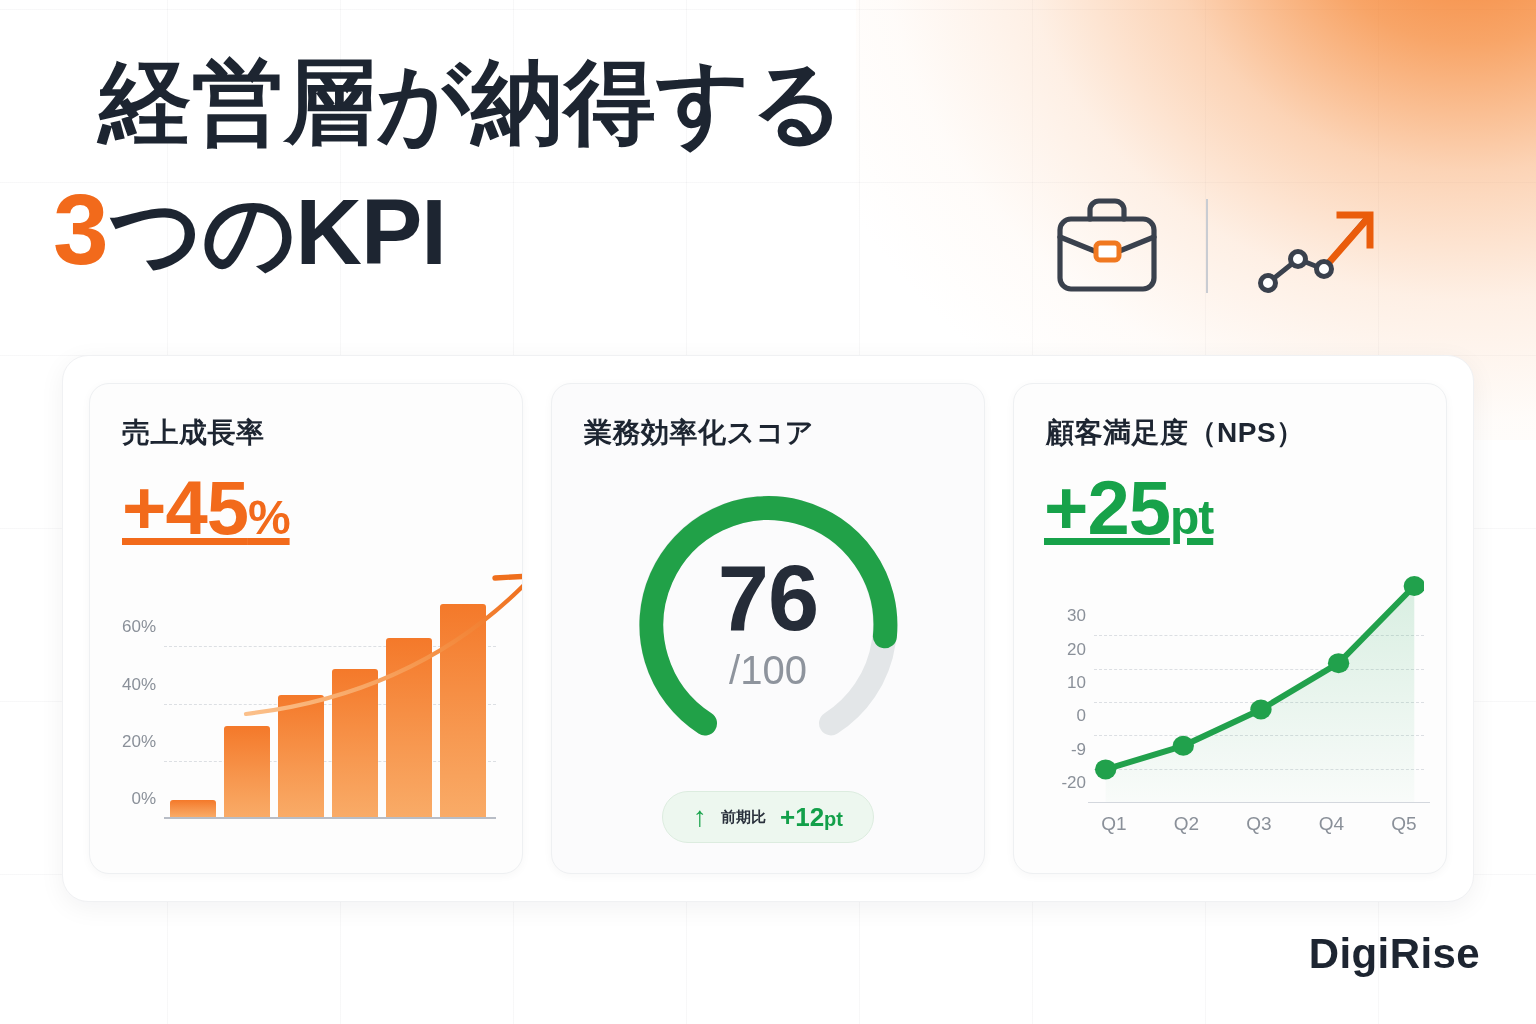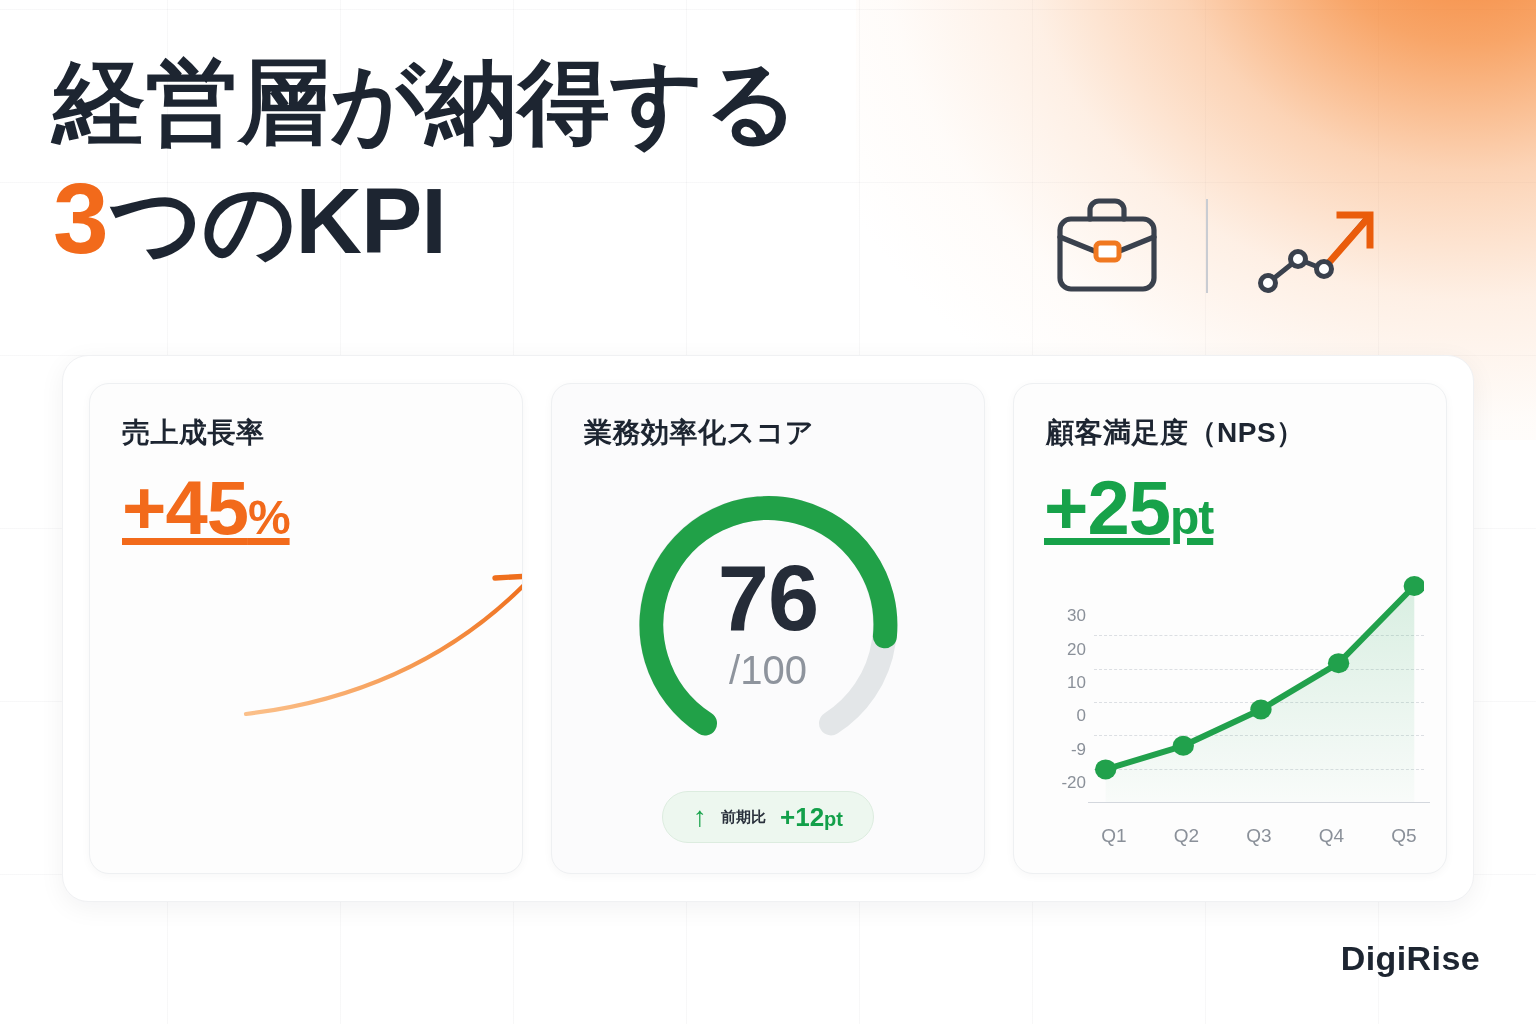--- a/index.html
+++ b/index.html
@@ -39,22 +39,22 @@
   
   .header{
     position:absolute; left:0; top:0; width:1536px; height:350px;
   }
   .headline{
     position:absolute; left:53px; top:48px;
     color:#1d2531;
     font-weight:800;
     letter-spacing:.5px;
   }
-  .line1{ font-size:92px; line-height:108px; white-space:nowrap; }
-  .line2{ font-size:92px; line-height:108px; white-space:nowrap; margin-top:8px;}
+  .line1{ font-size:92px; line-height:108px; white-space:nowrap;margin-left:46px; }
+  .line2{ font-size:92px; line-height:108px; white-space:nowrap; margin-top:19px;}
   .line2 .num{ color:#f26a1b; font-size:100px; }
   .line2 .kpi{ letter-spacing:-1px; }
 
   
   .header-icons{
     position:absolute; right:140px; top:186px;
     display:flex; align-items:center; gap:0px;
   }
   .icon-briefcase{ width:130px; height:120px; display:block; }
   .icon-divider{
@@ -175,33 +175,33 @@
     font-size:76px;
   }
   .c3-value .unit{ font-size:48px; font-weight:700; }
   .c3-chart{
     position:absolute; left:24px; top:186px; right:16px; bottom:14px;
   }
   .c3-plot{
     position:absolute; left:56px; right:6px; top:6px; bottom:56px;
   }
   .xlabels{
-    position:absolute; left:56px; right:6px; bottom:12px;
+    position:absolute; left:56px; right:6px; bottom:24px;
     display:flex; justify-content:space-between;
     font-size:19px; color:#8a9099;
   }
   .xlabels span{ width:40px; text-align:center; }
   .c3-axisline{
     position:absolute; left:50px; right:0; bottom:56px; height:1px; background:#d3d7dd;
   }
 
   
   .brand{
     position:absolute; right:56px; bottom:46px;
-    font-size:34px; font-weight:700; color:#1d2531; letter-spacing:.4px;
+    font-size:42px; font-weight:700; color:#1d2531; letter-spacing:.4px;
   }
 </style>
 </head>
 <body>
 
 <div class="bg-grid"></div>
 <div class="bg-glow"></div>
 
 <div class="header">
   <div class="headline">
@@ -234,20 +234,41 @@
 
 <div class="frame">
 
   <div class="card">
     <div class="card-title">売上成長率</div>
 
     <div class="c1-value kpi-big kpi-orange">
       <span>+45</span><span class="unit">%</span>
     </div>
 
+    <div class="c1-chart">
+
+      <div class="plot">
+        <div class="gridline" style="bottom:75%"></div>
+        <div class="gridline" style="bottom:50%"></div>
+        <div class="gridline" style="bottom:25%"></div>
+        <div class="axis-label" style="bottom:75%">60%</div>
+        <div class="axis-label" style="bottom:50%">40%</div>
+        <div class="axis-label" style="bottom:25%">20%</div>
+        <div class="axis-label" style="bottom:0%">0%</div>
+        <div class="baseline"></div>
+        <div class="bars">
+          <div class="bar" style="height:7.5%"></div>
+          <div class="bar" style="height:40%"></div>
+          <div class="bar" style="height:53.75%"></div>
+          <div class="bar" style="height:65%"></div>
+          <div class="bar" style="height:78.75%"></div>
+          <div class="bar" style="height:93.75%"></div>
+        </div>
+      </div>
+    </div>
 
     <svg class="c1-arrow" viewBox="0 0 330 180">
       <defs>
         <linearGradient id="agrad" x1="0" y1="1" x2="1" y2="0">
           <stop offset="0%" stop-color="#fbc08a"></stop>
           <stop offset="55%" stop-color="#f5944a"></stop>
           <stop offset="100%" stop-color="#ef6f1d"></stop>
         </linearGradient>
       </defs>
       <path d="M6 150 C 90 140, 195 110, 285 20" fill="none" stroke="url(#agrad)" stroke-width="4.2" stroke-linecap="round"></path>

